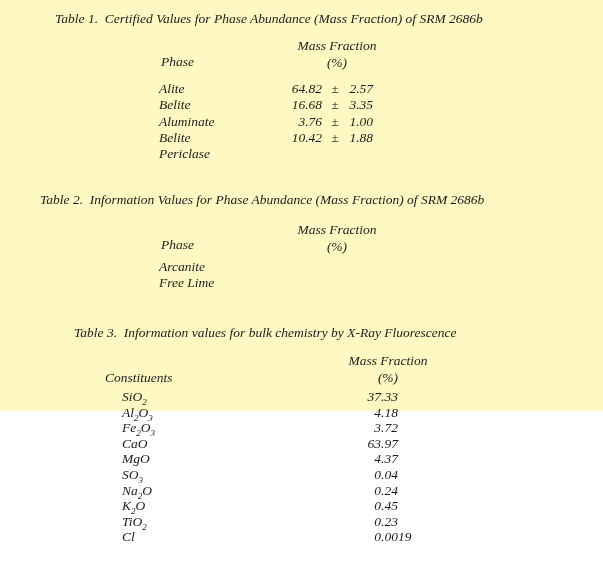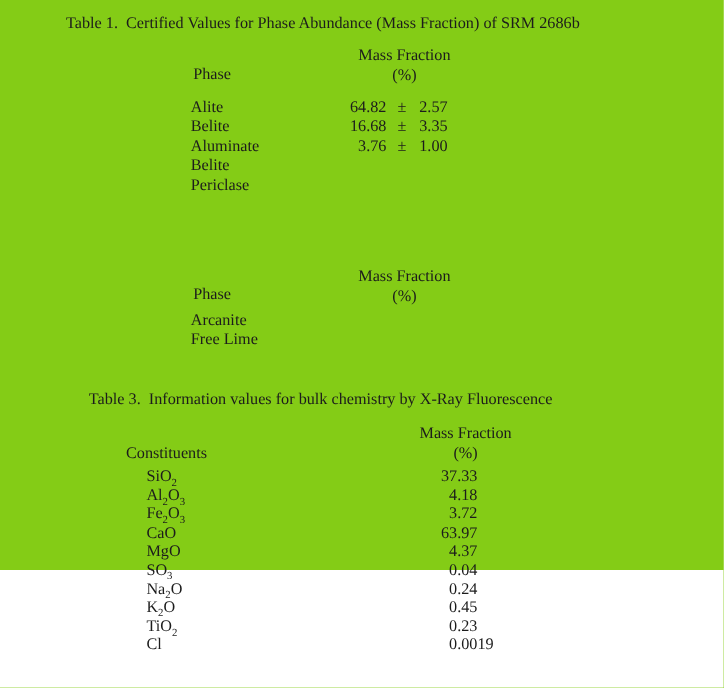--- a/index.html
+++ b/index.html
@@ -4,21 +4,21 @@
 <style>
   html,body{margin:0;padding:0;}
   body{
     width:603px;height:573px;
     background:#ffffff;
     font-family:"Liberation Serif","DejaVu Serif",serif;
     color:#1c1c1c;
     position:relative;
     overflow:hidden;
   }
-  .page{position:absolute;inset:0;width:603px;height:475px;background:#84cc16;}
+  .page{position:absolute;inset:0;width:603px;height:411px;background:#fef9c3;font-style:italic;}
   .abs{position:absolute;}
   .title{font-size:13.5px;white-space:pre;line-height:16px;}
   .hdr2{
     text-align:center;transform:translateX(-50%);
     font-size:13.5px;line-height:17px;white-space:nowrap;
   }
   .hdr1{font-size:13.5px;line-height:16px;white-space:nowrap;}
   .labels div{font-size:13.5px;white-space:nowrap;}
   .t1-labels div,.t1-values .vrow{line-height:16.3px;height:16.3px;}
   .t2-labels div,.t2-values div{line-height:15.8px;height:15.8px;}
@@ -57,22 +57,26 @@
   <div class="abs t1-values" style="left:270px;top:81px;">
     <div class="vrow">
       <span class="val">64.82</span><span class="pm">±</span><span class="unc">2.57</span>
     </div>
     <div class="vrow">
       <span class="val">16.68</span><span class="pm">±</span><span class="unc">3.35</span>
     </div>
     <div class="vrow">
       <span class="val">3.76</span><span class="pm">±</span><span class="unc">1.00</span>
     </div>
+    <div class="vrow">
+      <span class="val">10.42</span><span class="pm">±</span><span class="unc">1.88</span>
+    </div>
   </div>
 
+  <div class="abs title" style="left:40px;top:192px;">Table 2.  Information Values for Phase Abundance (Mass Fraction) of SRM 2686b</div>
 
   <div class="abs hdr2" style="left:337px;top:221px;">
     <div>Mass Fraction</div>
     <div>(%)</div>
   </div>
   <div class="abs hdr1" style="left:161px;top:237px;">Phase</div>
 
   <div class="abs labels t2-labels" style="left:159px;top:259px;">
     <div>Arcanite</div>
     <div>Free Lime</div>

